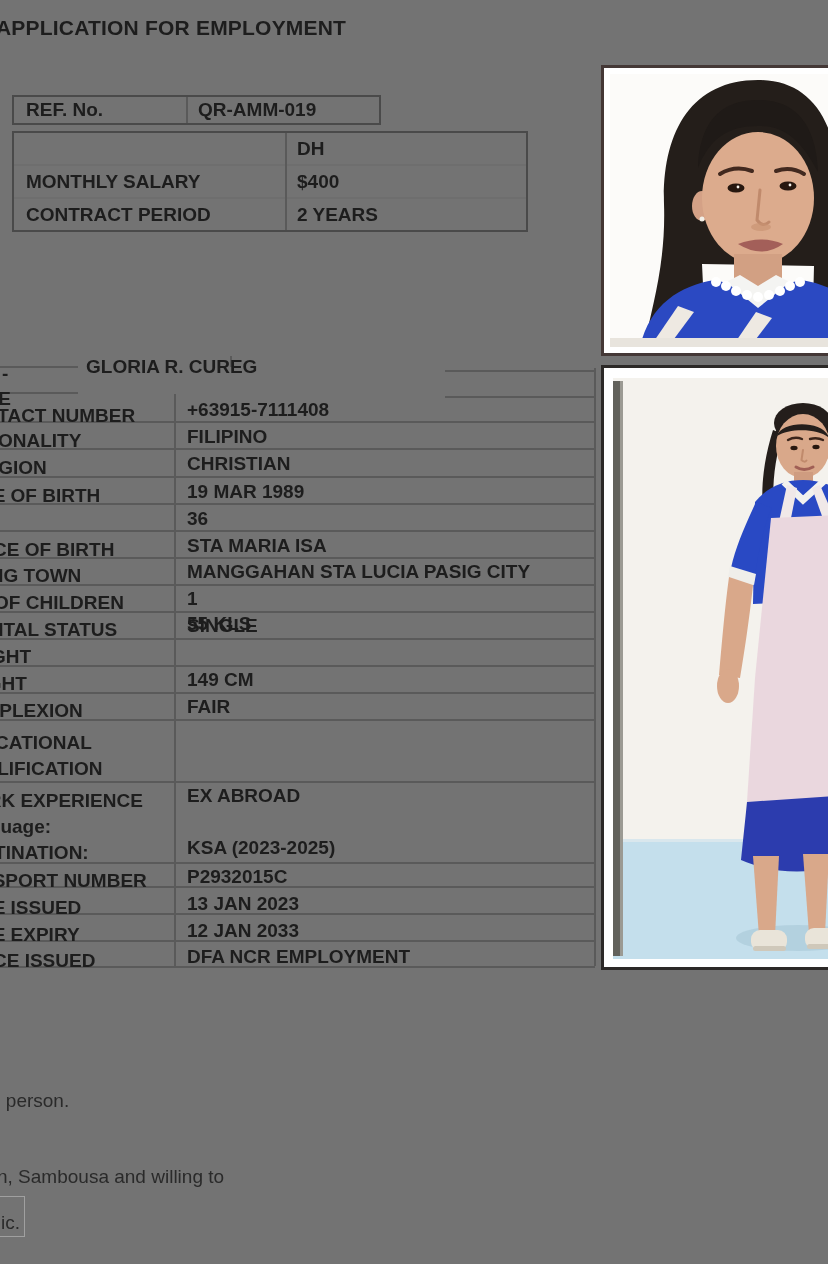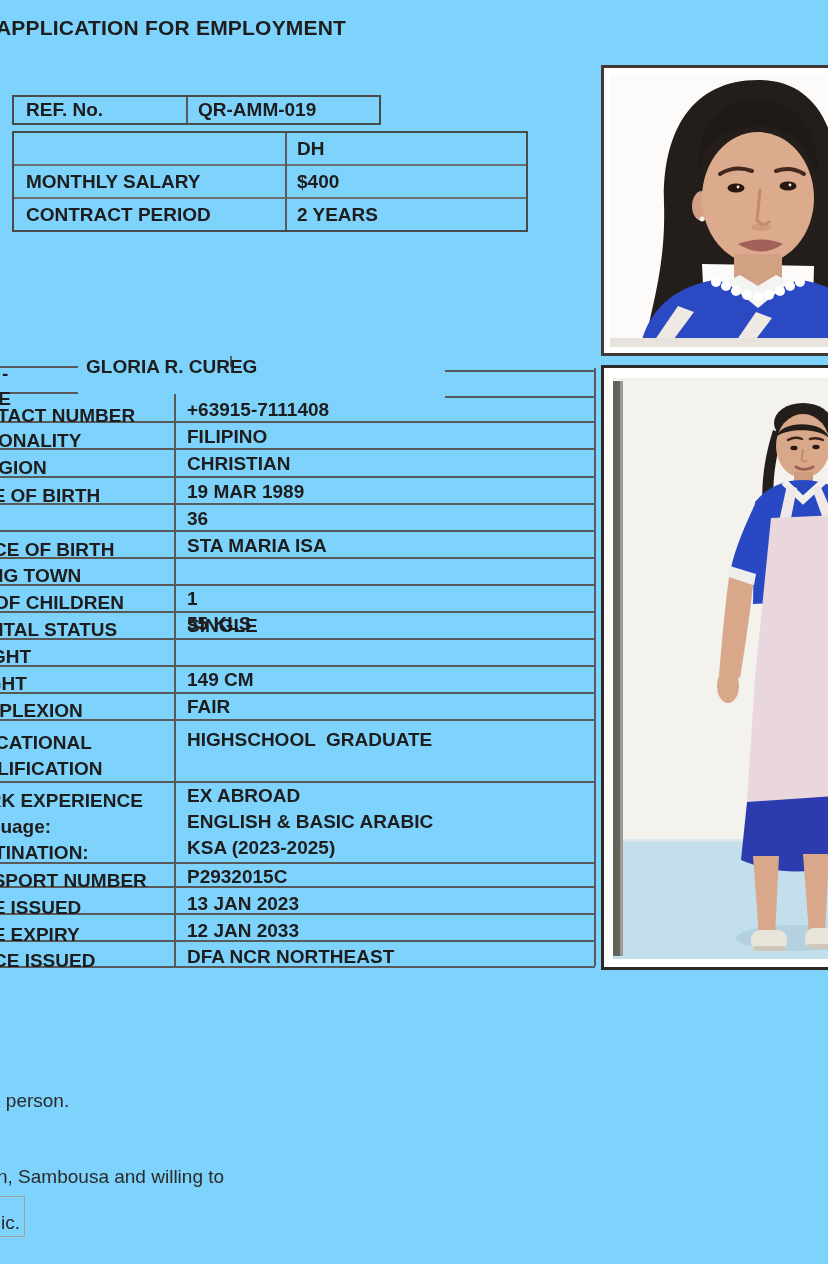--- a/index.html
+++ b/index.html
@@ -1,18 +1,18 @@
 <!DOCTYPE html>
 <html><head>
 <meta charset="utf-8">
 <style>
   html,body{margin:0;padding:0;background:#e9e9e9;}
   #sheet{
     position:relative; width:828px; height:1264px; overflow:hidden;
-    background:#7dd3fc; font-family:"Liberation Sans", sans-serif; color:#1d1d1d;
+    background:#737373; font-family:"Liberation Sans", sans-serif; color:#1d1d1d;
   }
   .t{position:absolute; white-space:pre; font-weight:bold; font-size:19px; line-height:1.1; color:#1d1d1d;}
   .reg{font-weight:normal; color:#2a2a2a;}
   .title{font-size:21px; letter-spacing:0.2px;}
   .hline{position:absolute; height:2px; background:#5a5a5a;}
   .hline.thin{height:1.5px; background:#6e6e6e;}
   .vline{position:absolute; width:2px; background:#5a5a5a;}
   .boxed{position:absolute; border:2px solid #4a4a4a; box-sizing:border-box; background:transparent;}
   .lbl{left:-45px;}
   .val{left:187px;text-align:center;}
@@ -88,58 +88,57 @@
 
   <div class="t lbl" style="top:486px;">DATE OF BIRTH</div>
   <div class="t val" style="top:482px;">19 MAR 1989</div>
 
   <div class="t val" style="top:509px;">36</div>
 
   <div class="t lbl" style="top:540px;">PLACE OF BIRTH</div>
   <div class="t val" style="top:536px;">STA MARIA ISA</div>
 
   <div class="t lbl" style="top:566px;">LIVING TOWN</div>
+  <div class="t val" style="top:562px;">MANGGAHAN STA LUCIA PASIG CITY</div>
 
   <div class="t lbl" style="top:593px;">NO. OF CHILDREN</div>
   <div class="t val" style="top:589px;">1</div>
 
   <div class="t lbl" style="top:620px;">MARITAL STATUS</div>
   <div class="t val" style="top:616px;">SINGLE</div>
 
   <div class="t lbl" style="top:647px;">WEIGHT</div>
   <div class="t val" style="top:614px;">55 KLS</div>
 
   <div class="t lbl" style="top:674px;">HEIGHT</div>
   <div class="t val" style="top:670px;">149 CM</div>
 
   <div class="t lbl" style="top:701px;">COMPLEXION</div>
   <div class="t val" style="top:697px;">FAIR</div>
 
   <div class="t lbl" style="top:733px;">EDUCATIONAL</div>
   <div class="t lbl" style="top:759px;">QUALIFICATION</div>
-  <div class="t val" style="top:730px;">HIGHSCHOOL  GRADUATE</div>
 
   <div class="t lbl" style="top:791px;">WORK EXPERIENCE</div>
   <div class="t lbl" style="top:817px;">Language:</div>
   <div class="t lbl" style="top:843px;">DESTINATION:</div>
   <div class="t val" style="top:786px;">EX ABROAD</div>
-  <div class="t val" style="top:812px;">ENGLISH &amp; BASIC ARABIC</div>
   <div class="t val" style="top:838px;">KSA (2023-2025)</div>
 
   <div class="t lbl" style="top:871px;">PASSPORT NUMBER</div>
   <div class="t val" style="top:867px;">P2932015C</div>
 
   <div class="t lbl" style="top:898px;">DATE ISSUED</div>
   <div class="t val" style="top:894px;">13 JAN 2023</div>
 
   <div class="t lbl" style="top:925px;">DATE EXPIRY</div>
   <div class="t val" style="top:921px;">12 JAN 2033</div>
 
   <div class="t lbl" style="top:951px;">PLACE ISSUED</div>
-  <div class="t val" style="top:947px;">DFA NCR NORTHEAST</div>
+  <div class="t val" style="top:947px;">DFA NCR EMPLOYMENT</div>
 
   <div class="t reg" style="left:-10px; top:1091px;">d person.</div>
   <div class="t reg" style="left:-3px; top:1167px;">n, Sambousa and willing to</div>
   <div class="icbox" style="left:-28px; top:1196px; width:53px; height:41px;"></div>
   <div class="t reg" style="left:1px; top:1213px;">ic.</div>
 
   <div class="photo-frame" style="left:601px; top:65px; width:243px; height:291px; border:3px solid #443836;">
     <svg style="left:6px; top:6px;" width="225" height="273" viewBox="0 0 225 273">
       <rect width="225" height="273" fill="#fcfbf9"></rect>
       <path d="M148,6 C80,6 52,60 54,130 C56,190 42,232 34,273 L96,273 L92,190 L204,192 L202,273 L240,273 L230,120 C228,48 202,6 148,6 Z" fill="#241e1a"></path>

